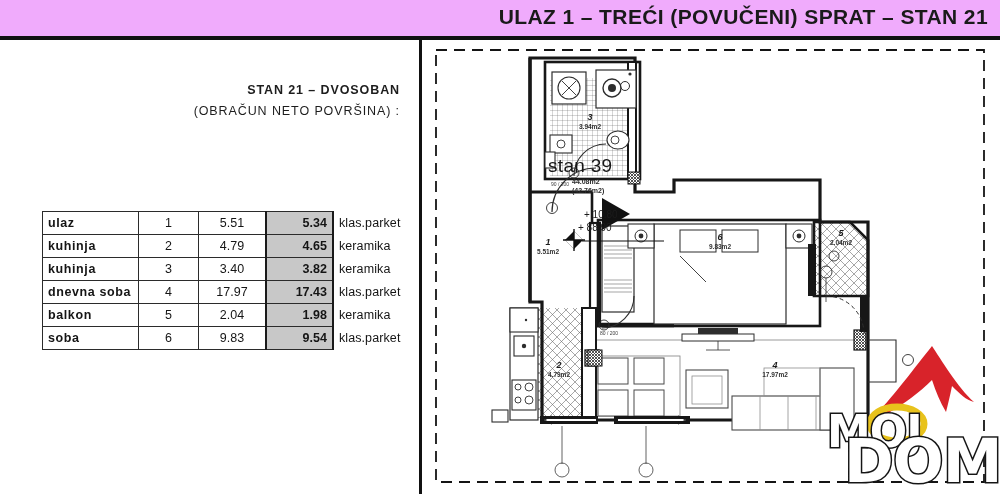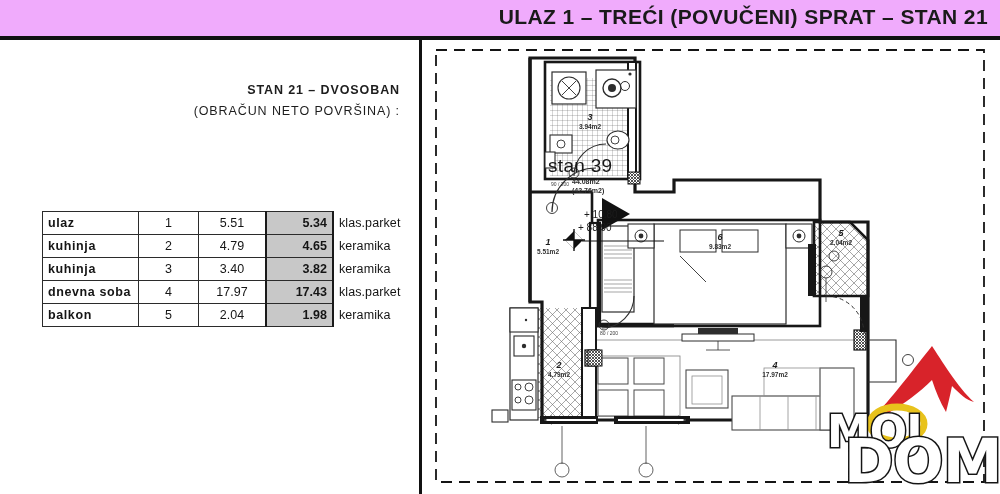--- a/index.html
+++ b/index.html
@@ -218,20 +218,27 @@
         </tr>
 
         <tr>
           <td class="c-name">balkon</td>
           <td class="c-num">5</td>
           <td class="c-gross">2.04</td>
           <td class="c-net">1.98</td>
           <td class="c-mat">keramika</td>
         </tr>
 
+        <tr>
+          <td class="c-name">soba</td>
+          <td class="c-num">6</td>
+          <td class="c-gross">9.83</td>
+          <td class="c-net">9.54</td>
+          <td class="c-mat">klas.parket</td>
+        </tr>
 
 
       </tbody>
     </table>
   </div>
 
   <div id="right-panel">
 
     <svg id="plan-svg" width="578" height="454" viewBox="0 0 578 454">
 

